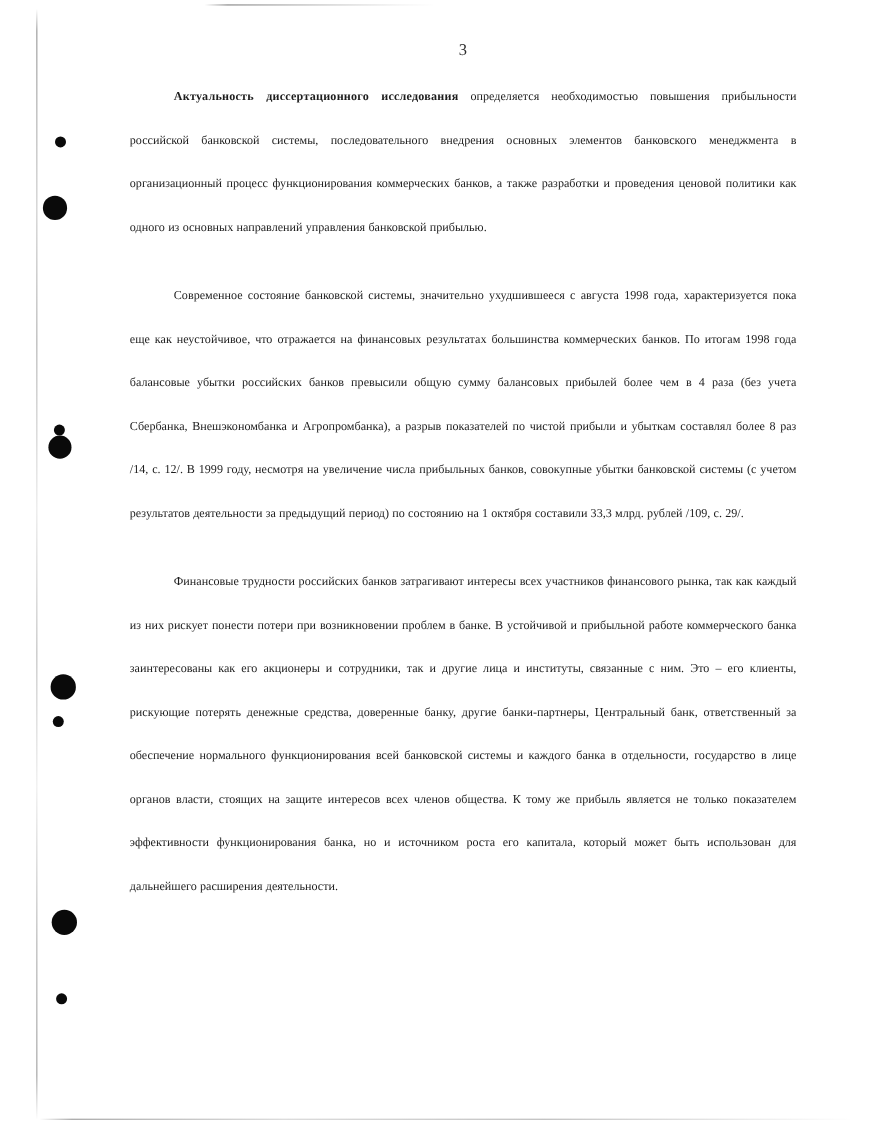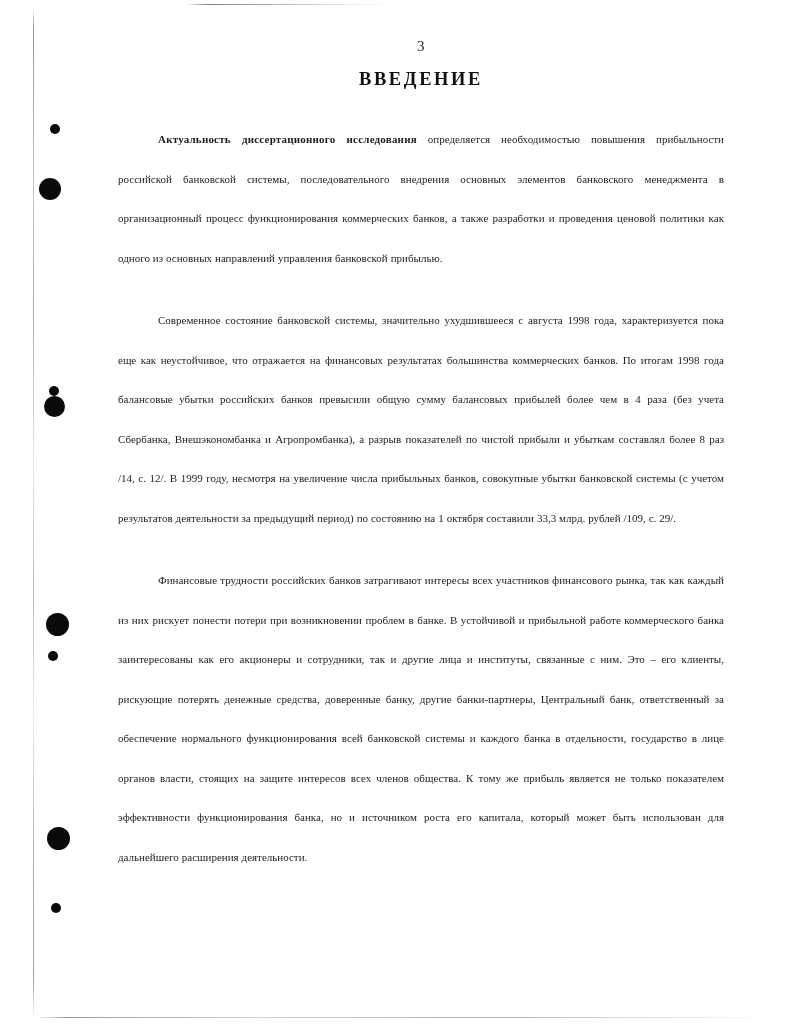--- a/index.html
+++ b/index.html
@@ -135,21 +135,20 @@
       <div class="blob" style="left: 46px; top: 613px; width: 23px; height: 23px;"></div>
       <div class="blob" style="left: 48px; top: 651px; width: 10px; height: 10px;"></div>
       <div class="blob" style="left: 47px; top: 827px; width: 23px; height: 23px;"></div>
       <div class="blob" style="left: 51px; top: 903px; width: 10px; height: 10px;"></div>
     </div>
 
   <div id="content">
 
     <div class="page-number">3</div>
 
-    <h1 class="doc-heading">ВВЕДЕНИЕ</h1>
 
     <p class="para">
       <span class="lead-bold">Актуальность диссертационного исследования</span><span> определяется необходимостью повышения прибыльности российской банковской системы, последовательного внедрения основных элементов банковского менеджмента в организационный процесс функционирования коммерческих банков, а также разработки и проведения ценовой политики  как одного из основных направлений управления банковской прибылью.</span>
     </p>
 
     <p class="para">
       <span>Современное состояние банковской системы, значительно ухудшившееся с августа 1998 года, характеризуется пока еще как неустойчивое, что отражается на финансовых результатах большинства коммерческих банков.  По итогам 1998 года балансовые убытки российских банков превысили общую сумму балансовых прибылей более чем в 4 раза (без учета Сбербанка, Внешэкономбанка и Агропромбанка), а разрыв показателей по чистой прибыли и убыткам составлял более 8 раз /14, с. 12/. В 1999 году, несмотря на увеличение числа прибыльных банков, совокупные убытки банковской системы (с учетом результатов деятельности за предыдущий период) по состоянию на 1 октября составили 33,3 млрд. рублей /109, с. 29/.</span>
     </p>
 
     <p class="para">

